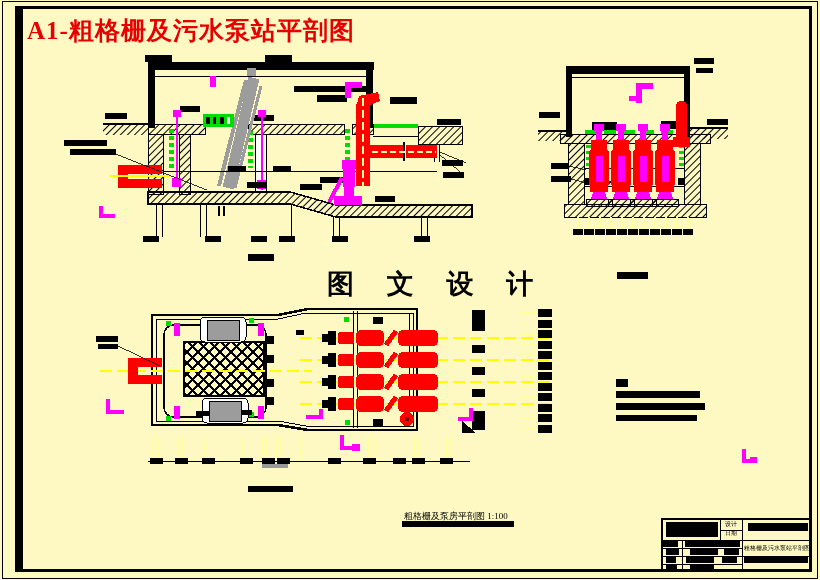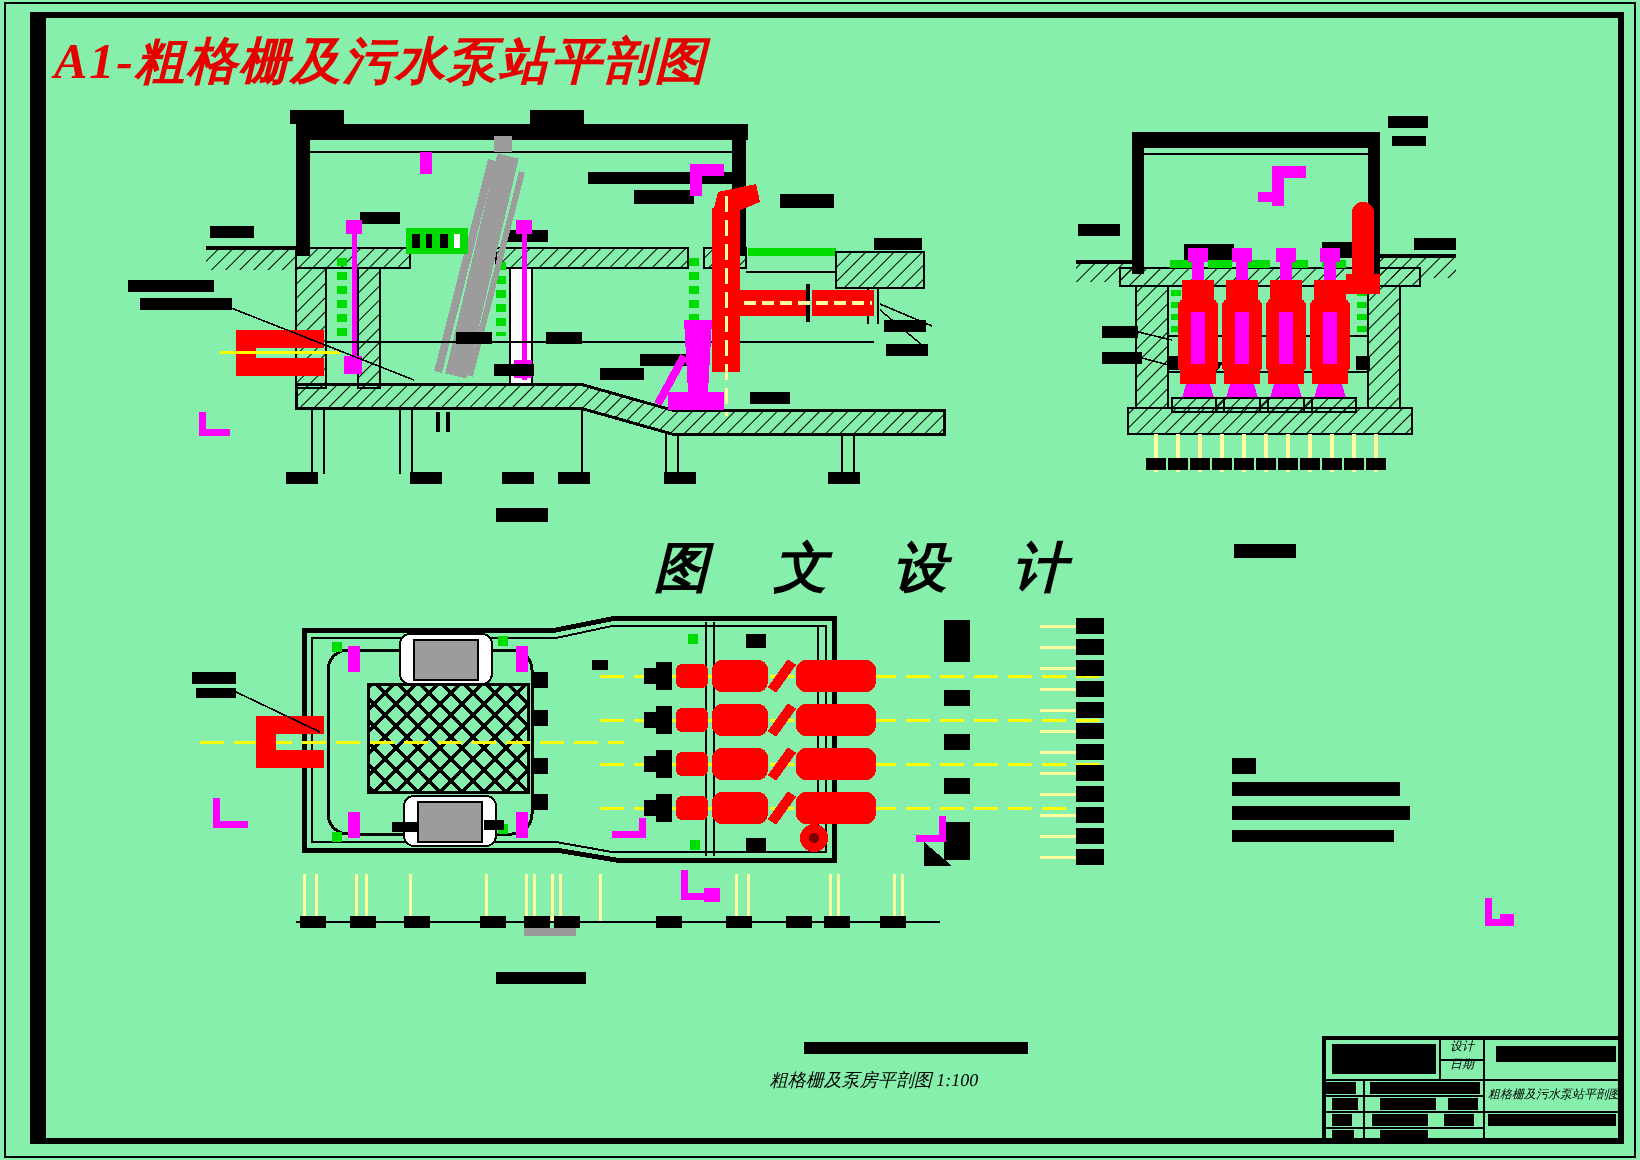--- a/index.html
+++ b/index.html
@@ -1,17 +1,17 @@
 <!DOCTYPE html>
 <html><head>
 <meta charset="utf-8">
 <style>
   html,body{margin:0;padding:0;background:#fff;}
-  .canvas{position:relative;width:820px;height:580px;background:#86efac;overflow:hidden;
-          font-family:"Liberation Sans",sans-serif;font-style:italic;}
+  .canvas{position:relative;width:820px;height:580px;background:#fef9c3;overflow:hidden;
+          font-family:"Liberation Sans",sans-serif;}
   .abs{position:absolute;}
   svg{position:absolute;left:0;top:0;}
   .s-k{stroke:#000;fill:none;}
   .f-k{fill:#000;stroke:none;}
   .f-w{fill:#fff;stroke:#000;stroke-width:1;}
   .f-red{fill:#ff0000;stroke:none;}
   .f-mag{fill:#ff00ff;stroke:none;}
   .f-grn{fill:#00dc00;stroke:none;}
   .f-gray{fill:#9c9c9c;stroke:none;}
   .st-mag{stroke:#ff00ff;fill:none;}
@@ -504,21 +504,21 @@
     <rect x="722" y="557" width="15" height="6" class="f-k"></rect>
     <rect x="666" y="565" width="11" height="4" class="f-k"></rect>
     <rect x="690" y="565" width="24" height="4" class="f-k"></rect>
   </g>
 </svg>
 
 <div class="abs sheet-title" style="left:27px;top:14px;">A1-粗格栅及污水泵站平剖图</div>
 
 <div class="abs watermark" style="left:327px;top:266px;">图 文 设 计</div>
 
-<div class="abs plan-caption" style="left:371px;top:510px;width:132px;margin-top:24px;">
+<div class="abs plan-caption" style="left:390px;top:510px;width:132px;">
   <span>粗格栅及泵房平剖图</span>
   <span>1:100</span>
 </div>
 <div class="abs caption-bar" style="left:402px;top:521px;width:112px;height:6px;"></div>
 
 <div class="abs tb-text tb-small" style="left:720px;top:520px;width:22px;height:20px;">
   <div>设计</div>
   <div>日期</div>
 </div>
 <div class="abs tb-text tb-name" style="left:743px;top:540px;width:68px;height:16px;">粗格栅及污水泵站平剖图</div>

